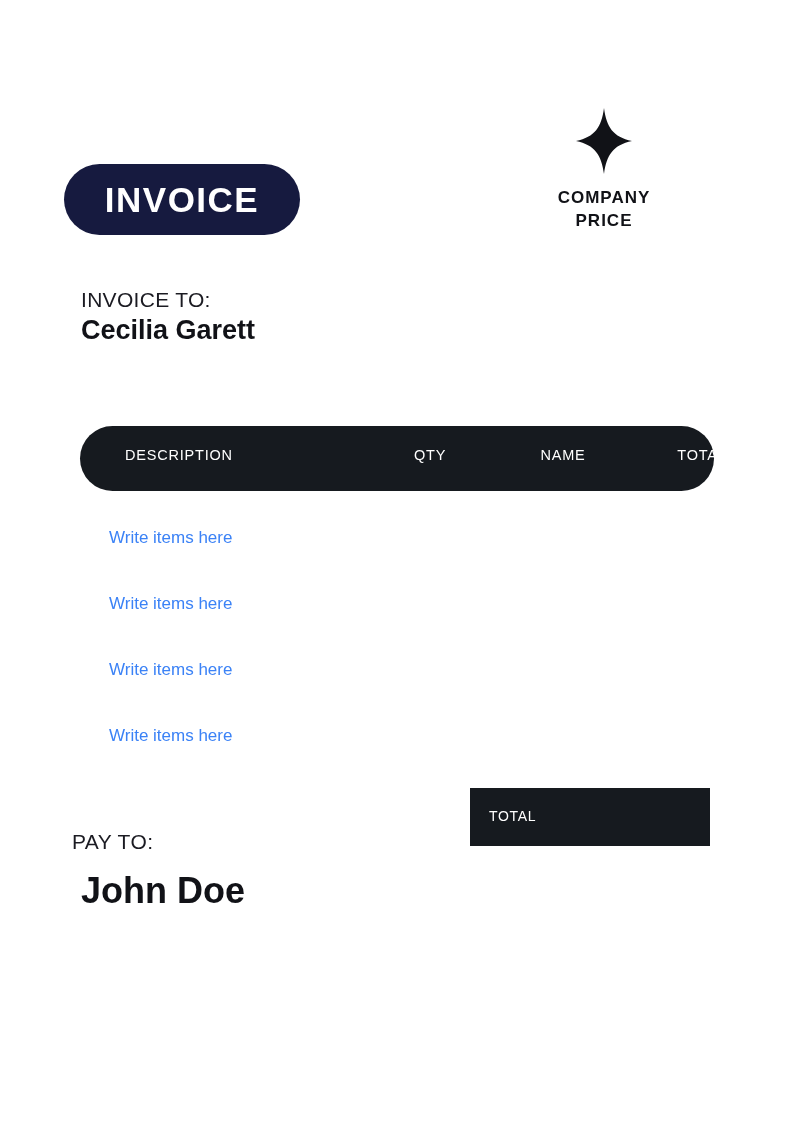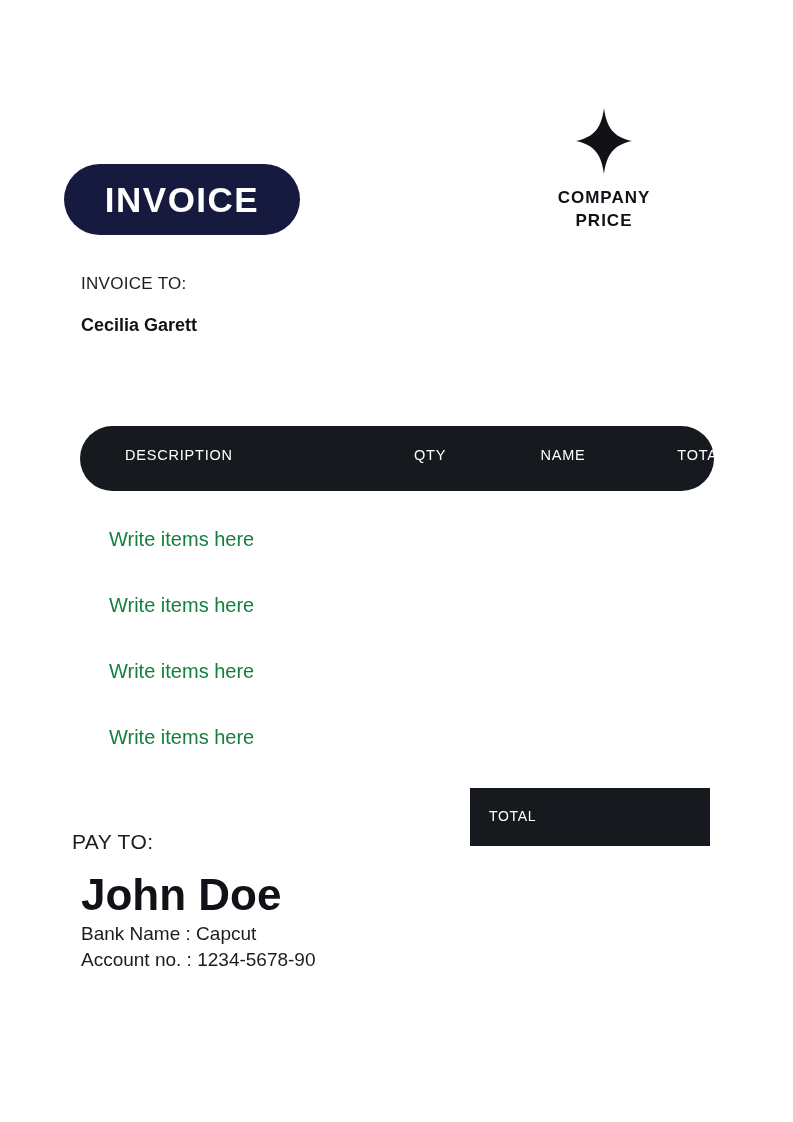--- a/index.html
+++ b/index.html
@@ -61,30 +61,30 @@
     font-weight: bold;
     letter-spacing: 1px;
     line-height: 23px;
     color: #111217;
   }
 
   
   .invoice-to-label {
     position: absolute;
     left: 81px;
-    top: 274px;
-    font-size: 17px;
+    top: 288px;
+    font-size: 21px;
     letter-spacing: 0.3px;
     color: #1b1b22;
   }
   .client-name {
     position: absolute;
     left: 81px;
     top: 315px;
-    font-size: 18px;
+    font-size: 27px;
     font-weight: bold;
     color: #111217;
   }
   .client-address {
     position: absolute;
     left: 81px;
     top: 348px;
     font-size: 14.5px;
     line-height: 21px;
     color: #1b1b22;
@@ -117,22 +117,22 @@
   .th-total { left: 585px; width: 74px; justify-content: center; }
 
   .items {
     position: absolute;
     left: 109px;
     top: 528px;
     width: 560px;
   }
   .item-row {
     height: 66px;
-    font-size: 20px;
-    color: #15803d;
+    font-size: 17px;
+    color: #3b82f6;
   }
   .item-row .item-desc {
     display: block;
   }
 
   
   .total-box {
     position: absolute;
     left: 470px;
     top: 788px;
@@ -162,21 +162,21 @@
     left: 72px;
     top: 830px;
     font-size: 21px;
     letter-spacing: 0.4px;
     color: #1b1b22;
   }
   .payee-name {
     position: absolute;
     left: 81px;
     top: 870px;
-    font-size: 44px;
+    font-size: 36px;
     font-weight: bold;
     color: #111217;
   }
   .bank-line {
     position: absolute;
     left: 81px;
     top: 921px;
     font-size: 19px;
     line-height: 26px;
     color: #1b1b22;
@@ -226,18 +226,14 @@
     </div>
   </div>
 
   <div class="total-box">
     <span class="total-label">TOTAL</span>
     <span class="total-value"></span>
   </div>
 
   <div class="pay-to-label">PAY TO:</div>
   <div class="payee-name">John Doe</div>
-  <div class="bank-line">
-    <div>Bank Name : Capcut</div>
-    <div>Account no. : 1234-5678-90</div>
-  </div>
 
 </div>
 
 </body></html>

